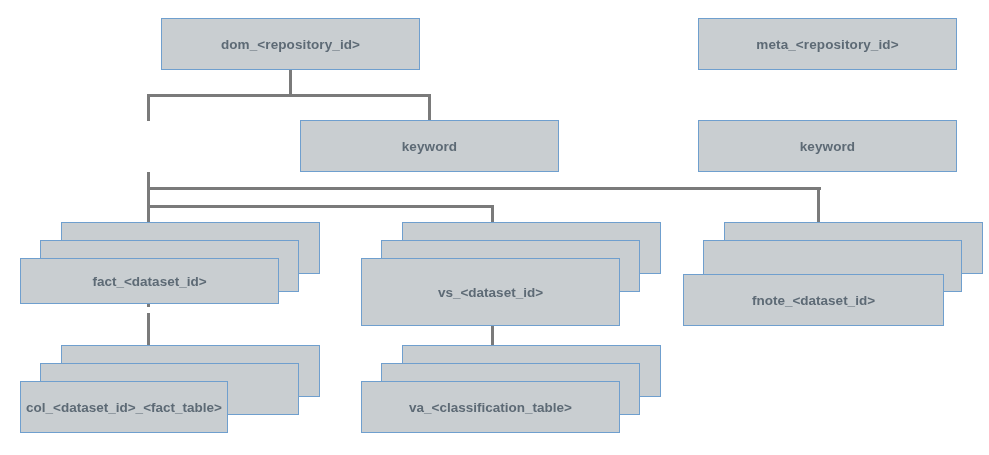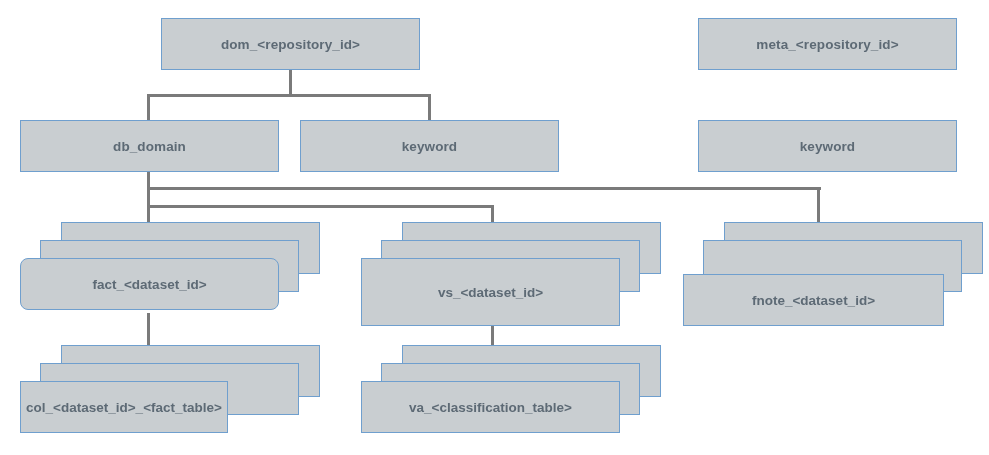--- a/index.html
+++ b/index.html
@@ -93,36 +93,33 @@
   <div class="edge v under" style="left:491px; top:313px; height:68px;"></div>
 
   <div class="node" style="left:161px; top:18px; width:259px; height:52px;">
     <span>dom_&lt;repository_id&gt;</span>
   </div>
 
   <div class="node" style="left:698px; top:18px; width:259px; height:52px;justify-content:center;">
     <span>meta_&lt;repository_id&gt;</span>
   </div>
 
-  <div class="node" style="left:20px; top:120px; width:259px; height:52px;">
-    <span>db_domain</span>
-  </div>
 
   <div class="node" style="left:300px; top:120px; width:259px; height:52px;">
     <span>keyword</span>
   </div>
 
   <div class="node" style="left:698px; top:120px; width:259px; height:52px;">
     <span>keyword</span>
   </div>
 
   <div class="stack" style="left:20px; top:222px;">
     <div class="layer l3" style="left:41px; top:0px; width:259px; height:52px;"></div>
     <div class="layer l2" style="left:20px; top:18px; width:259px; height:52px;"></div>
-    <div class="front" style="left:0px; top:36px; width:259px; height:52px;border-radius:8px;">
+    <div class="front" style="left:0px; top:36px; width:259px; height:46px;">
       <span>fact_&lt;dataset_id&gt;</span>
     </div>
   </div>
 
   <div class="stack" style="left:361px; top:222px;">
     <div class="layer l3" style="left:41px; top:0px; width:259px; height:52px;"></div>
     <div class="layer l2" style="left:20px; top:18px; width:259px; height:52px;"></div>
     <div class="front" style="left:0px; top:36px; width:259px; height:68px;">
       <span>vs_&lt;dataset_id&gt;</span>
     </div>

